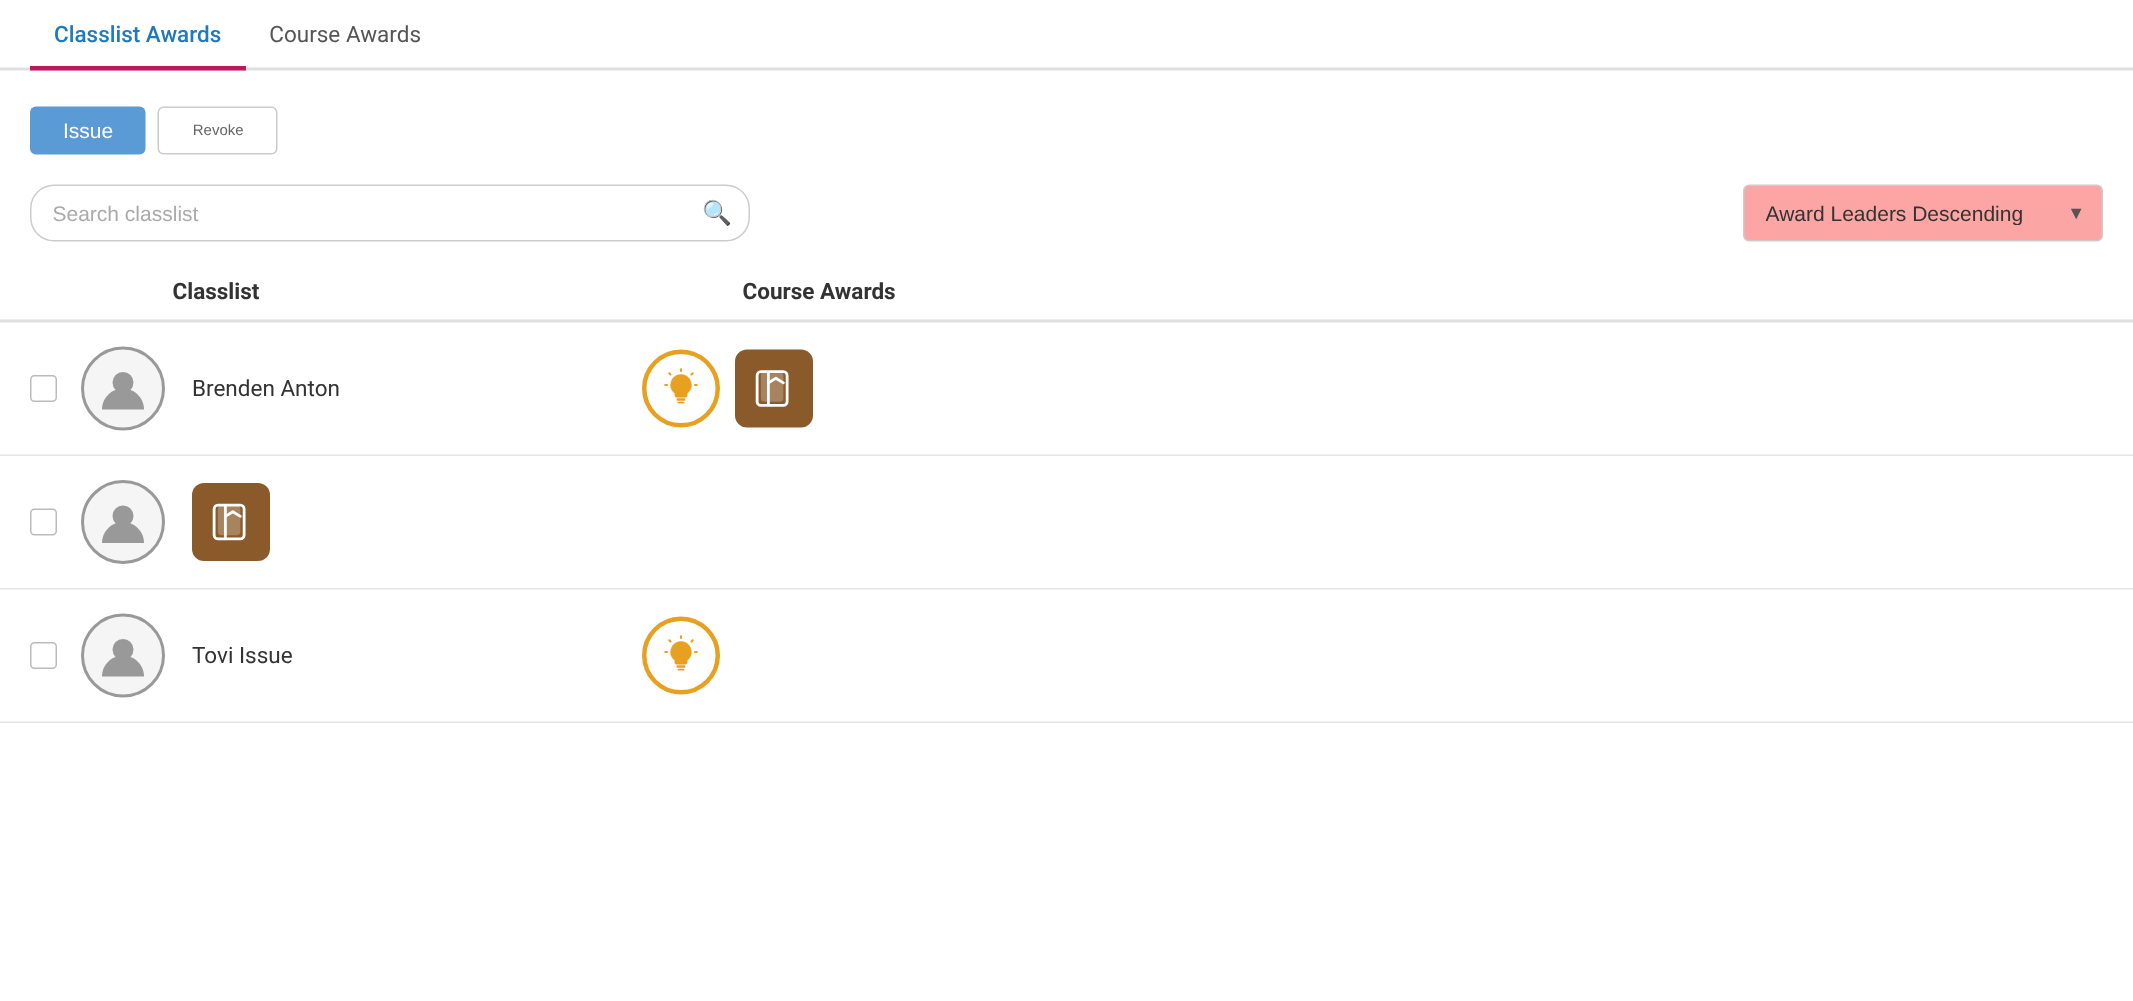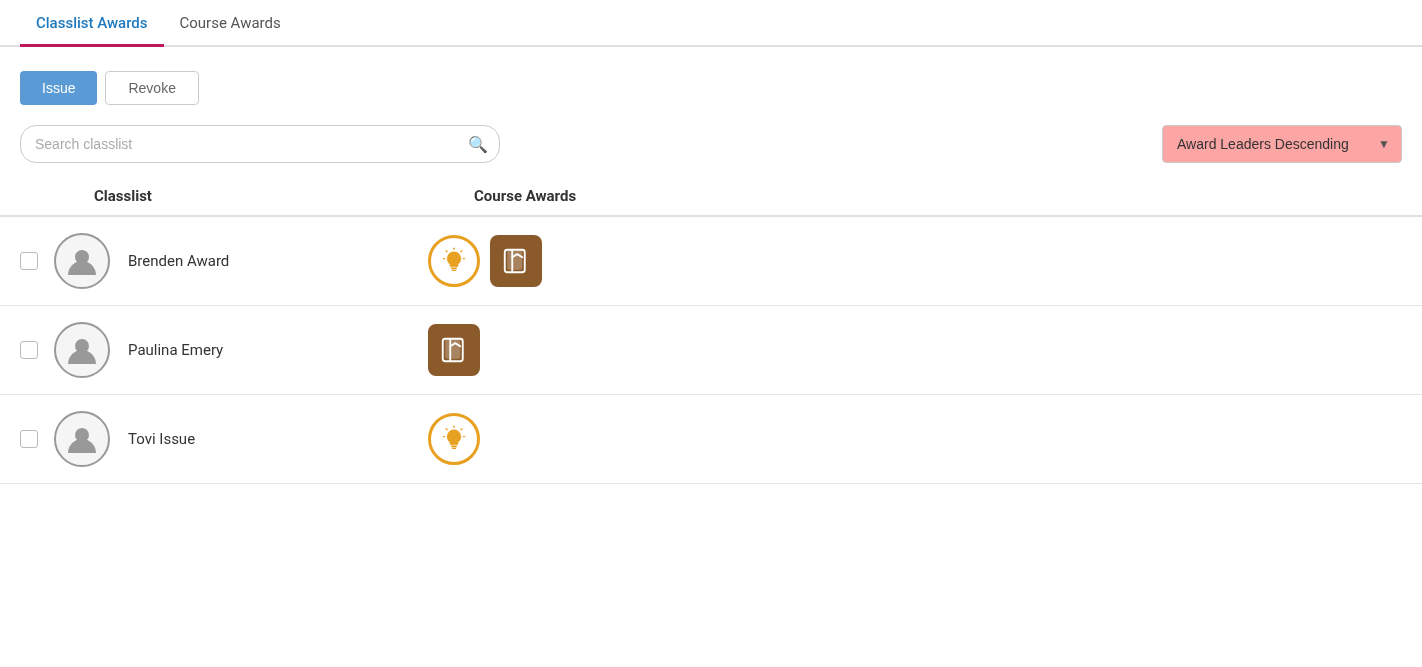--- a/index.html
+++ b/index.html
@@ -49,21 +49,21 @@
       cursor: pointer;
       font-weight: 500;
       text-align: right;
     }
     .btn-revoke {
       background: #fff;
       color: #666;
       border: 1px solid #ccc;
       border-radius: 4px;
       padding: 8px 22px;
-      font-size: 14px;
+      font-size: 10px;
       cursor: pointer;
     }
 
     
     .search-sort-row {
       display: flex;
       align-items: center;
       justify-content: space-between;
       padding: 0 20px;
       margin-bottom: 24px;
@@ -112,21 +112,21 @@
       top: 50%;
       transform: translateY(-50%);
       pointer-events: none;
       color: #555;
       font-size: 12px;
     }
 
     
     .table-header {
       display: flex;
-      padding: 0 14px 10px;
+      padding: 0 35px 10px;
       border-bottom: 2px solid #e0e0e0;
     }
     .col-classlist-header {
       font-weight: 700;
       font-size: 15px;
       width: 460px;
       padding-left: 80px;
     }
     .col-awards-header {
       font-weight: 700;
@@ -248,21 +248,21 @@
 
 <div id="student-list">
     <div class="student-row">
       <div class="row-checkbox"></div>
       <div class="avatar">
         <svg viewBox="0 0 36 36" xmlns="http://www.w3.org/2000/svg">
   <circle cx="18" cy="14" r="7" fill="#999"></circle>
   <path d="M4 32c0-7.7 6.3-14 14-14s14 6.3 14 14" fill="#999"></path>
 </svg>
       </div>
-      <div class="student-name">Brenden Award</div>
+      <div class="student-name">Brenden Anton</div>
       <div class="awards-col">
         <div class="award-lightbulb">
           <svg viewBox="0 0 24 24" width="28" height="28" xmlns="http://www.w3.org/2000/svg">
         <circle cx="12" cy="10" r="5" fill="#e8a020" opacity="0.15"></circle>
         <path d="M12 4a6 6 0 0 1 3.5 10.8V16a1 1 0 0 1-1 1h-5a1 1 0 0 1-1-1v-1.2A6 6 0 0 1 12 4z" fill="#e8a020" stroke="#e8a020" stroke-width="0.3"></path>
         <rect x="9.5" y="17.5" width="5" height="1.5" rx="0.5" fill="#e8a020"></rect>
         <rect x="10" y="19.5" width="4" height="1" rx="0.5" fill="#e8a020"></rect>
         <line x1="12" y1="2" x2="12" y2="1" stroke="#e8a020" stroke-width="1.2" stroke-linecap="round"></line>
         <line x1="6" y1="4" x2="5.3" y2="3.3" stroke="#e8a020" stroke-width="1.2" stroke-linecap="round"></line>
         <line x1="18" y1="4" x2="18.7" y2="3.3" stroke="#e8a020" stroke-width="1.2" stroke-linecap="round"></line>
@@ -281,21 +281,20 @@
       </div>
     </div>
     <div class="student-row">
       <div class="row-checkbox"></div>
       <div class="avatar">
         <svg viewBox="0 0 36 36" xmlns="http://www.w3.org/2000/svg">
   <circle cx="18" cy="14" r="7" fill="#999"></circle>
   <path d="M4 32c0-7.7 6.3-14 14-14s14 6.3 14 14" fill="#999"></path>
 </svg>
       </div>
-      <div class="student-name">Paulina Emery</div>
       <div class="awards-col">
         <div class="award-book">
           <svg viewBox="0 0 24 24" width="32" height="32" xmlns="http://www.w3.org/2000/svg">
         <rect x="5" y="3" width="12" height="16" rx="2" fill="white" opacity="0.25"></rect>
         <path d="M5 3h12a2 2 0 0 1 2 2v14a2 2 0 0 1-2 2H5a2 2 0 0 1-2-2V5a2 2 0 0 1 2-2z" fill="none" stroke="white" stroke-width="1.5"></path>
         <path d="M9 3v18" stroke="white" stroke-width="1.5"></path>
         <path d="M9 9l4-2.5L17 9" fill="none" stroke="white" stroke-width="1.5" stroke-linecap="round" stroke-linejoin="round"></path>
       </svg>
         </div>
       </div>

